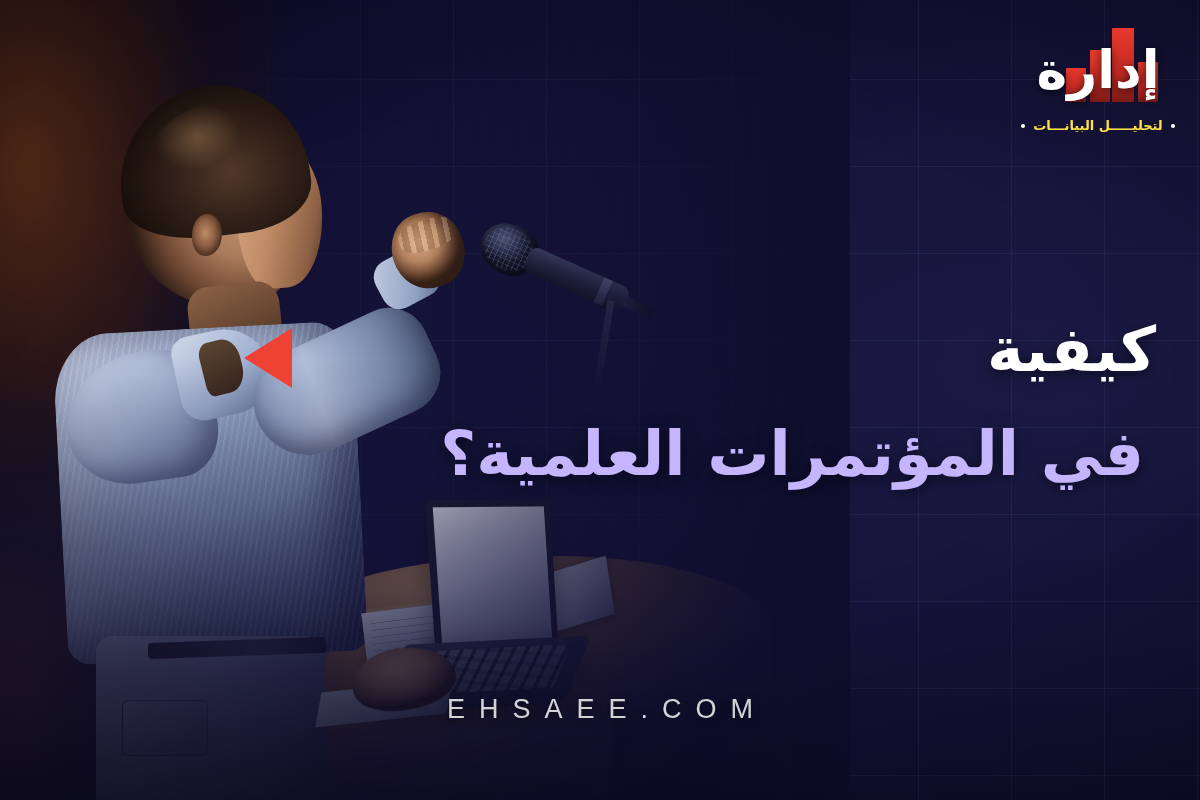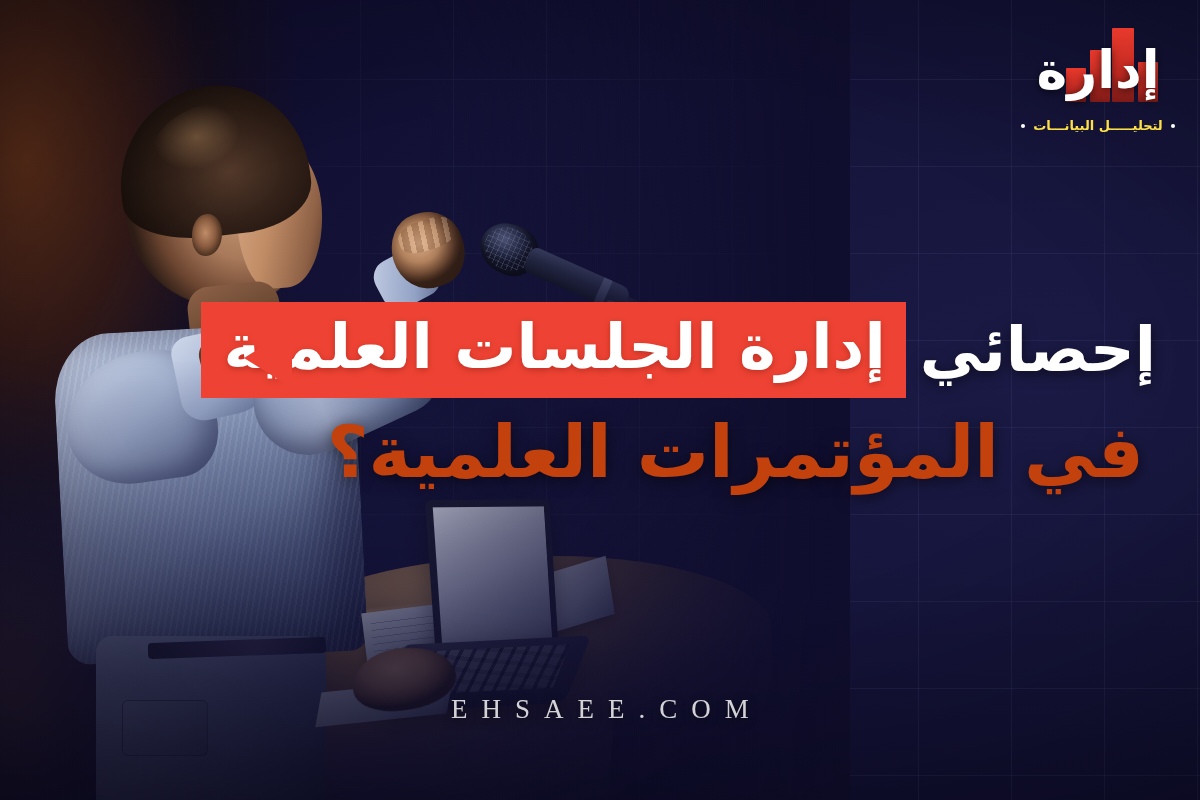--- a/index.html
+++ b/index.html
@@ -307,23 +307,23 @@
   }
   .line1-band{
     background:#ee4334;
     color:#ffffff;
     font-size:62px;font-weight:700;line-height:1;
     padding:14px 20px 20px 22px;
     white-space:nowrap;
     text-shadow:0 2px 6px rgba(120,22,12,.4);
   }
   .line2{
-    margin-top:11px;
-    color:#c2410c;
-    font-size:72px;font-weight:700;line-height:1.15;
+    margin-top:18px;
+    color:#c4b5fd;
+    font-size:62px;font-weight:700;line-height:1.15;
     white-space:nowrap;
     text-shadow:0 3px 16px rgba(0,0,0,.55);
     padding-right:12px;
   }
   .tri{
     position:absolute;left:-72px;top:28px;
     width:0;height:0;
     border-top:30px solid transparent;
     border-bottom:30px solid transparent;
     border-right:48px solid #ee4334;
@@ -360,21 +360,21 @@
 
   
   .watermark{
     position:absolute;left:0;right:0;top:694px;
     text-align:center;
     direction:ltr;
     color:rgba(255,255,255,.82);
     font-size:27px;font-weight:400;
     letter-spacing:14px;
     text-indent:14px;
-    font-family:Liberation Serif, serif;
+    font-family:Liberation Sans, sans-serif;
     text-shadow:0 2px 10px rgba(0,0,0,.6);
   }
 </style>
 </head>
 <body>
 
 <div class="canvas">
 
   <div class="bg-base"></div>
   <div class="bg-warm"></div>
@@ -443,21 +443,20 @@
     <div class="logo-sub">
       <span class="dot"></span>
       <span class="logo-sub-text">لتحليـــــل البيانـــات</span>
       <span class="dot"></span>
     </div>
   </div>
 
   <div class="headline">
     <div class="tri"></div>
     <div class="line1">
-      <span class="line1-white">إحصائي</span>
-      <span class="line1-band">إدارة الجلسات العلمية</span>
+      <span class="line1-white">كيفية</span>
     </div>
     <div class="line2">في المؤتمرات العلمية؟</div>
   </div>
 
   <div class="watermark">EHSAEE.COM</div>
 
 </div>
 
 </body></html>

